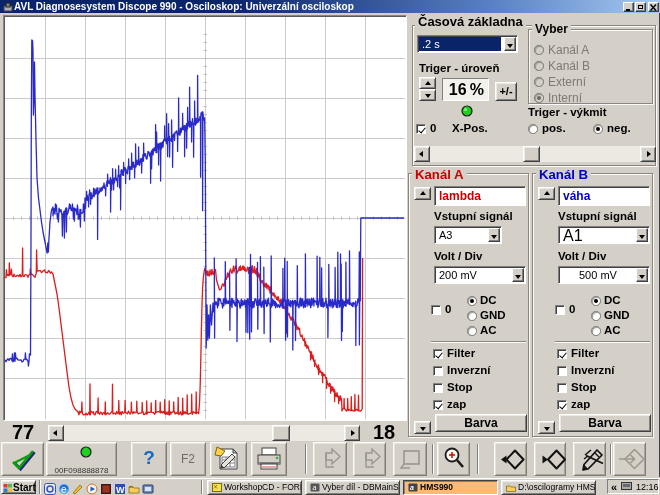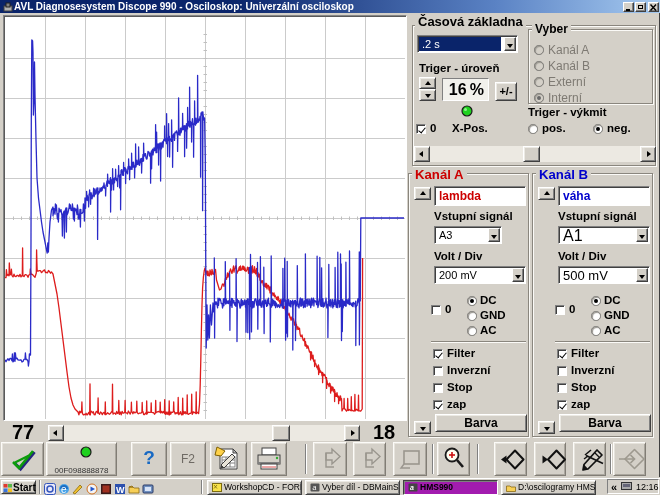--- a/index.html
+++ b/index.html
@@ -280,21 +280,21 @@
     </div>
 </div>
 <div class="abs sunk" style="left:558px;top:186px;width:92px;height:20px;color:#0000cc;font-size:12px;font-weight:bold;line-height:18px;padding-left:4px;">váha</div>
 <div class="abs lbl" style="left:558px;top:210px;">Vstupní signál</div>
 <div class="abs combo" style="left:558px;top:226px;width:92px;">
     <div class="abs" style="left:4px;top:1px;font-size:16px;line-height:15px;">A1</div>
     <div class="cbtn"></div>
   </div>
 <div class="abs lbl" style="left:558px;top:250px;">Volt / Div</div>
 <div class="abs combo" style="left:558px;top:266px;width:92px;">
-    <div class="abs" style="left:4px;top:1px;font-size:13px;line-height:15px;">500 mV</div>
+    <div class="abs" style="left:20px;top:1px;font-size:11px;line-height:15px;">500 mV</div>
     <div class="cbtn"></div>
   </div>
 <div class="abs chk" style="left:555px;top:305px;"></div>
 <div class="abs lbl" style="left:569px;top:303px;">0</div>
 <div class="abs rad on" style="left:591px;top:296px;"></div>
 <div class="abs lbl" style="left:604px;top:294px;">DC</div>
 <div class="abs rad" style="left:591px;top:311px;"></div>
 <div class="abs lbl" style="left:604px;top:309px;">GND</div>
 <div class="abs rad" style="left:591px;top:326px;"></div>
 <div class="abs lbl" style="left:604px;top:324px;">AC</div>
@@ -460,21 +460,21 @@
       </svg></span>
     <span class="abs" style="left:16px;top:0;">WorkshopCD - FORD - ...</span>
   </div>
 <div class="abs taskbtn" style="left:305px;width:95px;">
     <span class="abs" style="left:4px;top:2px;"><svg width="10" height="10">
         <rect x="0.5" y="0.5" width="9" height="8" fill="#555" rx="1"></rect>
         <text x="2.5" y="7" font-size="7" font-style="italic" fill="#fff" font-family="Liberation Serif">a</text>
       </svg></span>
     <span class="abs" style="left:16px;top:0;">Vyber díl - DBMainServer</span>
   </div>
-<div class="abs taskbtn" style="left:403px;width:95px;background:#a21caf;border-color:#404040 #fff #fff #404040;box-shadow:inset 1px 1px 0 #808080;font-weight:bold;">
+<div class="abs taskbtn" style="left:403px;width:95px;background:#fdba74;border-color:#404040 #fff #fff #404040;box-shadow:inset 1px 1px 0 #808080;font-weight:bold;">
     <span class="abs" style="left:4px;top:2px;"><svg width="10" height="10">
         <rect x="0.5" y="0.5" width="9" height="8" fill="#444" rx="1"></rect>
         <text x="2" y="7" font-size="7" font-style="italic" font-weight="bold" fill="#fff" font-family="Liberation Serif">a</text>
       </svg></span>
     <span class="abs" style="left:16px;top:0;">HMS990</span>
   </div>
 <div class="abs taskbtn" style="left:501px;width:95px;">
     <span class="abs" style="left:4px;top:2px;"><svg width="10" height="10">
         <path d="M0.5,3 L0.5,8.5 L9.5,8.5 L9.5,4 L5,4 L4,3 Z" fill="#f7cf57" stroke="#8a6914" stroke-width="0.8"></path>
       </svg></span>

